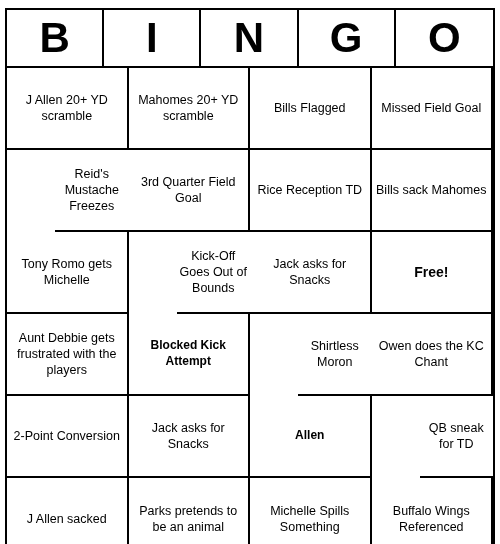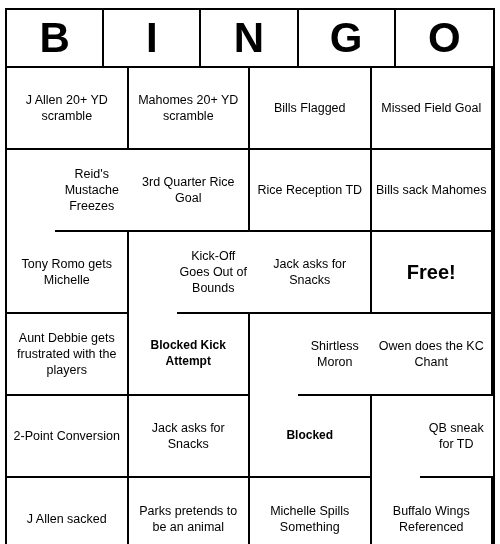--- a/index.html
+++ b/index.html
@@ -51,21 +51,21 @@
       line-height: 1.3;
     }
     .bingo-cell:nth-child(5n) {
       border-right: none;
       margin-left: 48px;
     }
     .bingo-cell:nth-child(n+21) {
       border-bottom: none;
     }
     .free-cell {
-      font-size: 20px;
+      font-size: 14px;
       font-weight: bold;
     }
     .large-text {
       font-size: 12px;
       font-weight: bold;
     }
   </style>
 </head>
 <body>
 
@@ -77,36 +77,36 @@
     <div class="bingo-letter">G</div>
     <div class="bingo-letter">O</div>
   </div>
   <div class="bingo-grid">
     <div class="bingo-cell">J Allen 20+ YD scramble</div>
     <div class="bingo-cell">Mahomes 20+ YD scramble</div>
     <div class="bingo-cell">Bills Flagged</div>
     <div class="bingo-cell">Missed Field Goal</div>
 
     <div class="bingo-cell">Reid's Mustache Freezes</div>
-    <div class="bingo-cell">3rd Quarter Rice Goal</div>
+    <div class="bingo-cell">3rd Quarter Field Goal</div>
     <div class="bingo-cell">Rice Reception TD</div>
     <div class="bingo-cell">Bills sack Mahomes</div>
     <div class="bingo-cell">Tony Romo gets Michelle</div>
 
     <div class="bingo-cell">Kick-Off Goes Out of Bounds</div>
     <div class="bingo-cell">Jack asks for Snacks</div>
     <div class="bingo-cell free-cell">Free!</div>
     <div class="bingo-cell">Aunt Debbie gets frustrated with the players</div>
     <div class="bingo-cell large-text">Blocked Kick Attempt</div>
 
     <div class="bingo-cell">Shirtless Moron</div>
     <div class="bingo-cell">Owen does the KC Chant</div>
     <div class="bingo-cell">2-Point Conversion</div>
     <div class="bingo-cell">Jack asks for Snacks</div>
-    <div class="bingo-cell large-text">Blocked</div>
+    <div class="bingo-cell large-text">Allen</div>
 
     <div class="bingo-cell">QB sneak for TD</div>
     <div class="bingo-cell">J Allen sacked</div>
     <div class="bingo-cell">Parks pretends to be an animal</div>
     <div class="bingo-cell">Michelle Spills Something</div>
     <div class="bingo-cell">Buffalo Wings Referenced</div>
   </div>
 </div>
 
 </body></html>

